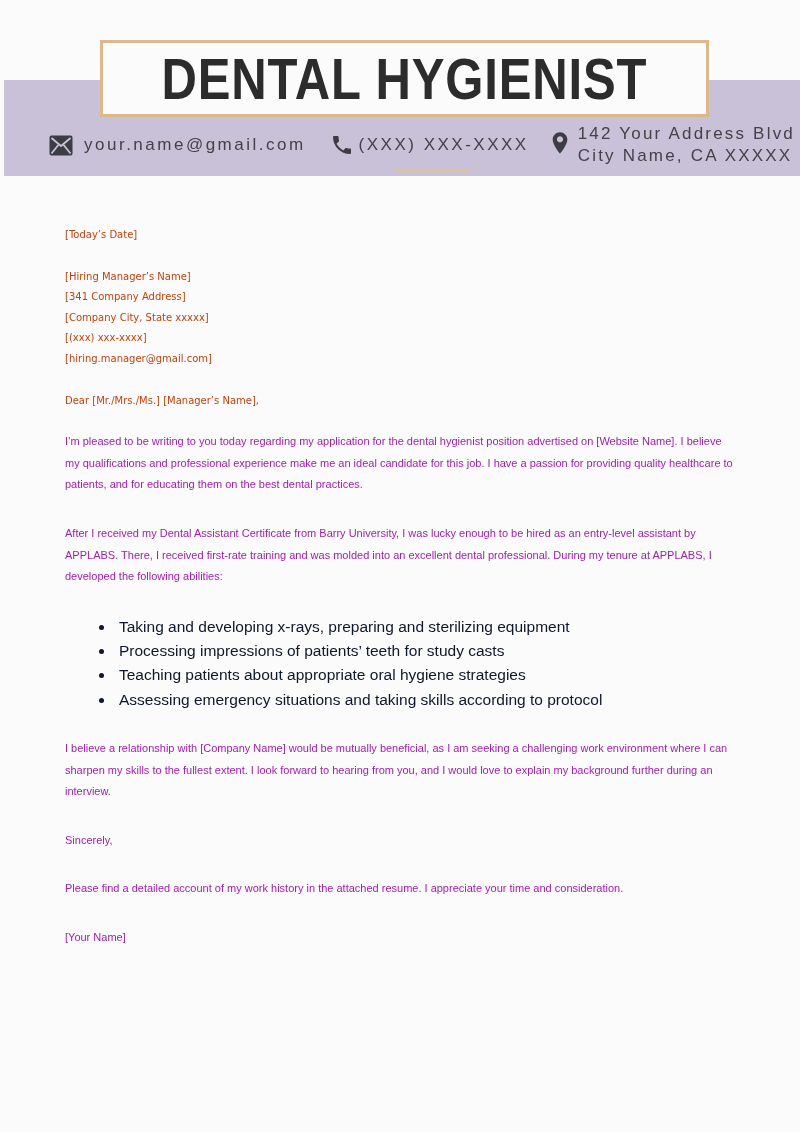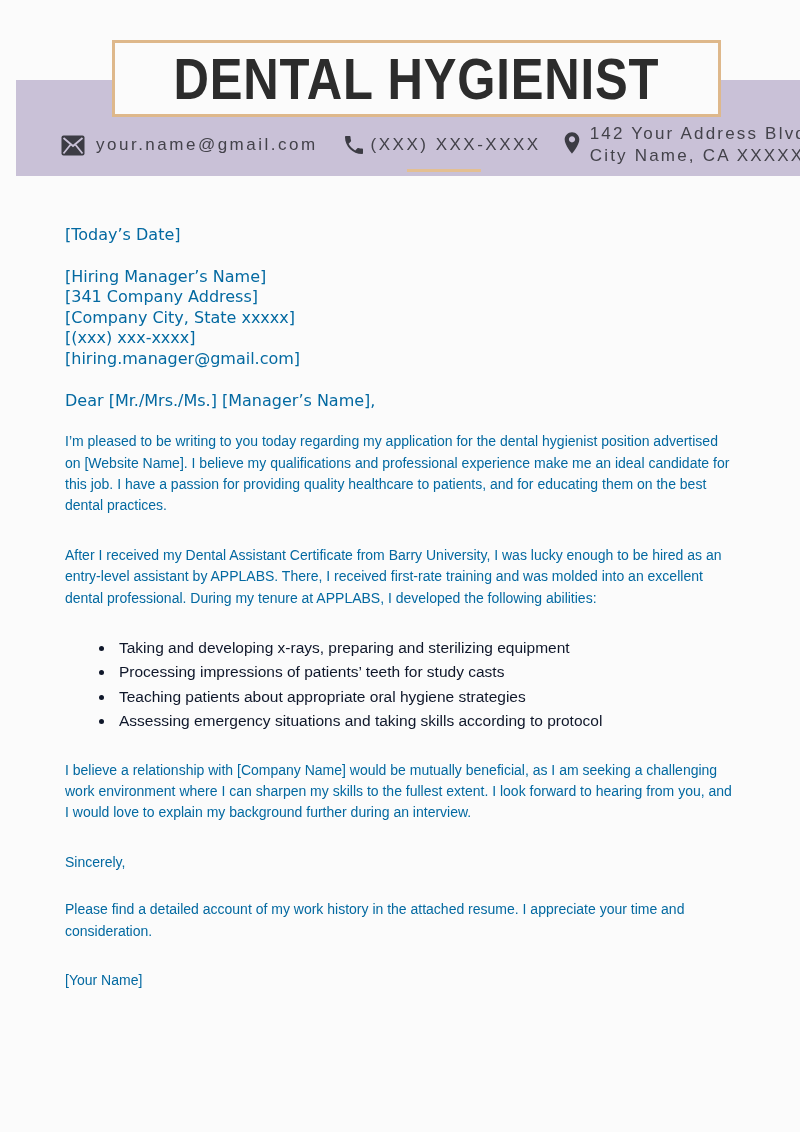--- a/index.html
+++ b/index.html
@@ -8,21 +8,21 @@
     width:800px; height:1132px;
     margin:0 auto;
     background:#fbfbfb;
     outline:1px solid #ececec;
     overflow:hidden;
     font-family:"Liberation Sans", sans-serif;
     color:#3d3d3d;
   }
 
   
-  .header { position:absolute; top:0; left:16px; width:769px; height:176px; }
+  .header { position:absolute; top:0; left:4px; width:769px; height:176px; }
   .band { position:absolute; top:80px; left:0; width:800px; height:96px; background:#c9c1d7; }
   .title-box {
     position:absolute; left:96px; top:40px; width:609px; height:77px;
     box-sizing:border-box;
     background:#fbfbfb;
     border:3px solid #deb88b;
     display:flex; align-items:center; justify-content:center;
   }
   .title-text {
     font-family:"Liberation Sans", sans-serif;
@@ -52,27 +52,27 @@
   .address-group .addr-lines { margin-left:7px; display:flex; flex-direction:column; }
   .addr-line { font-size:17px; letter-spacing:2.2px; line-height:22px; white-space:nowrap; }
 
   
   .letter-body {
     position:absolute; top:176px; left:0; width:800px;
     box-sizing:border-box;
     padding:49px 63px 0 65px;
   }
   .letter-body p { margin:0; }
-  .mono-block { font-family:"DejaVu Sans", sans-serif; font-size:16px; line-height:20.6px; color:#0369a1; }
+  .mono-block { font-family:"DejaVu Sans", sans-serif; font-size:10px; line-height:20.6px; color:#c2410c; }
   .date-line { margin-bottom:21px !important; }
   .recipient-block { margin-bottom:21px; }
   .salutation { margin-bottom:20px !important; }
   .para {
     font-family:"Liberation Sans", sans-serif;
-    font-size:14px; line-height:21.4px; color:#0369a1;
+    font-size:11px; line-height:21.4px; color:#a21caf;
     margin-bottom:28px !important;
   }
   .skills-list {
     margin:0 0 28px 0; padding:0 0 0 50px;
     list-style:disc outside;
   }
   .skills-list li {
     font-family:"Liberation Sans", sans-serif;
     font-size:15.5px; line-height:21.4px; color:#0f172a;
     margin-bottom:3px; padding-left:4px;

